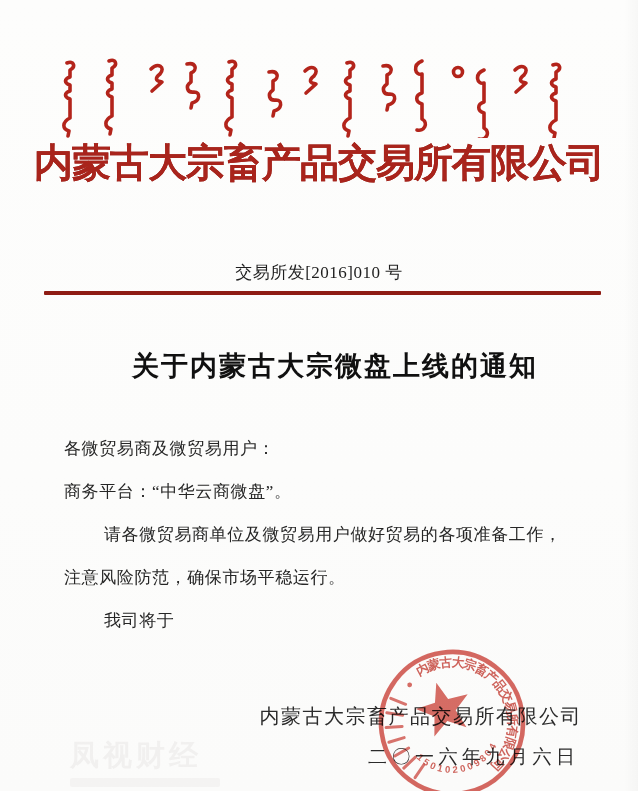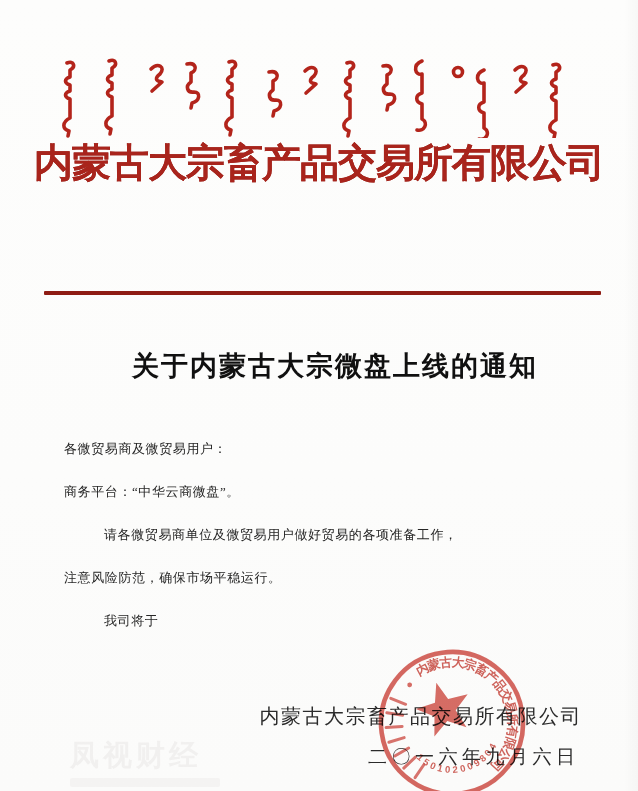--- a/index.html
+++ b/index.html
@@ -46,21 +46,21 @@
   
   .notice-title{
     position:absolute;left:16px;top:348px;width:100%;text-align:center;
     color:#101010;font-size:27px;font-weight:700;letter-spacing:2px;
     white-space:nowrap;
   }
 
   
   .body-block{
     position:absolute;left:64px;right:46px;top:427px;
-    color:#262626;font-size:13px;letter-spacing:.6px;
+    color:#262626;font-size:17px;letter-spacing:.6px;
   }
   .body-line{line-height:43px;white-space:nowrap;}
   .body-line.indent{padding-left:40px;}
 
   
   .closing-signature{
     position:absolute;top:703px;right:56px;
     color:#2b2b2b;font-size:20px;letter-spacing:1.5px;white-space:nowrap;
   }
   .closing-date{
@@ -111,20 +111,21 @@
         <circle cx="403" cy="16" r="4.5"></circle>
         <use href="#mg-d" x="420" y="12"></use>
         <use href="#mg-b" x="458" y="9"></use>
         <use href="#mg-a" x="492" y="6"></use>
       </g>
     </svg>
   </div>
 
   <div class="company-name">内蒙古大宗畜产品交易所有限公司</div>
 
+  <div class="doc-number">交易所发[2016]010 号</div>
 
   <div class="red-rule"></div>
 
   <div class="notice-title">关于内蒙古大宗微盘上线的通知</div>
 
   <div class="body-block">
     <div class="body-line">各微贸易商及微贸易用户：</div>
     <div class="body-line">商务平台：“中华云商微盘”。</div>
     <div class="body-line indent">请各微贸易商单位及微贸易用户做好贸易的各项准备工作，</div>
     <div class="body-line">注意风险防范，确保市场平稳运行。</div>

